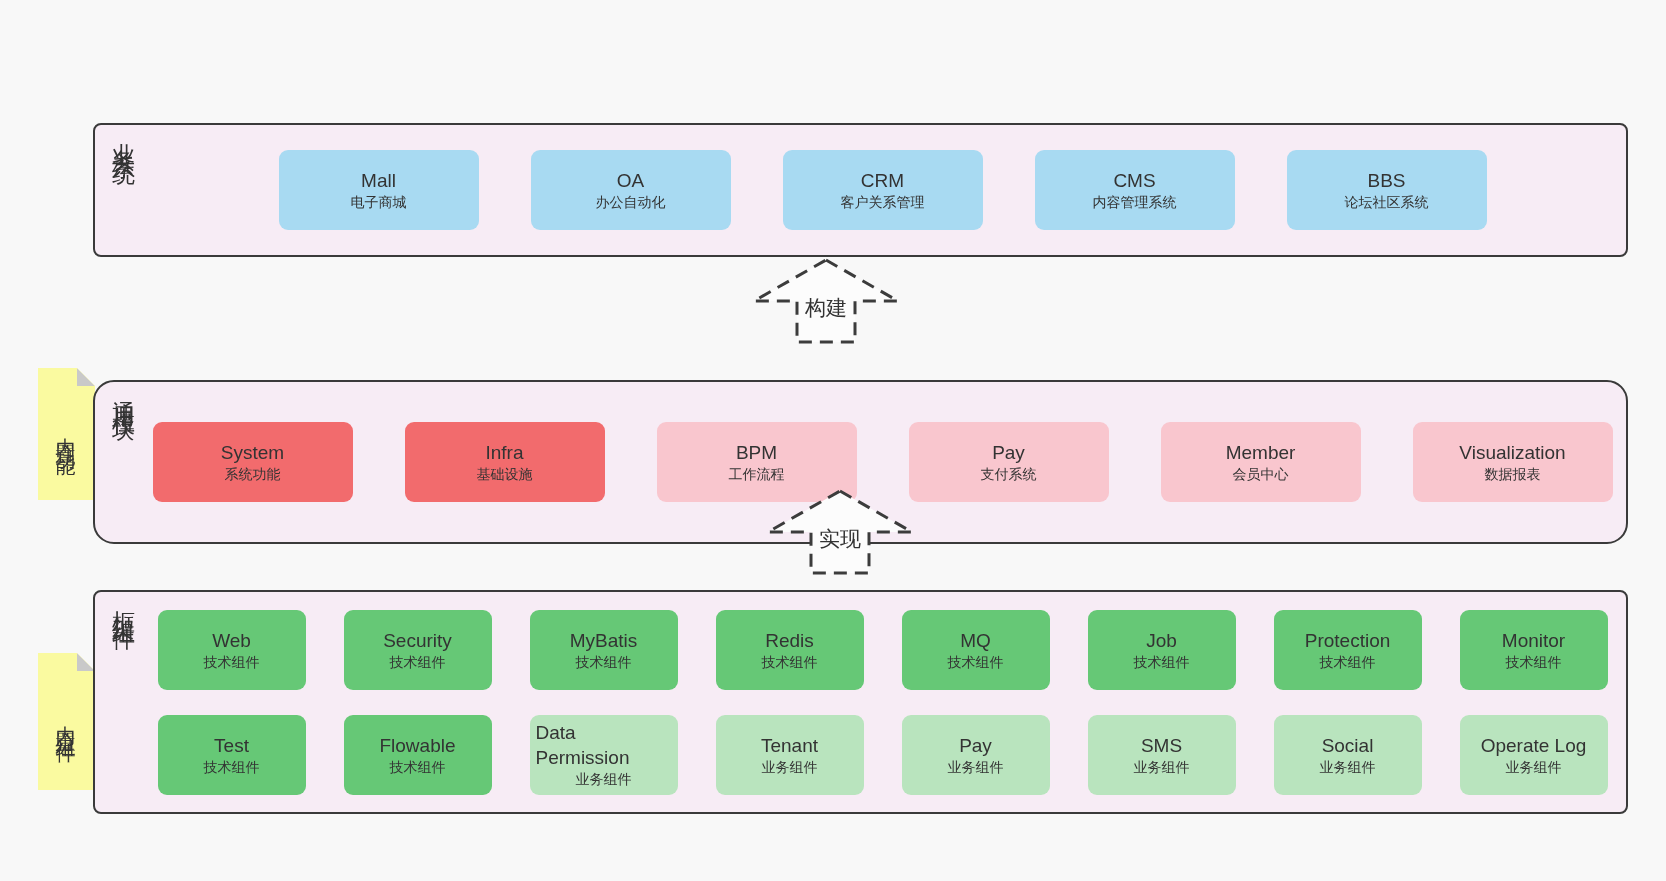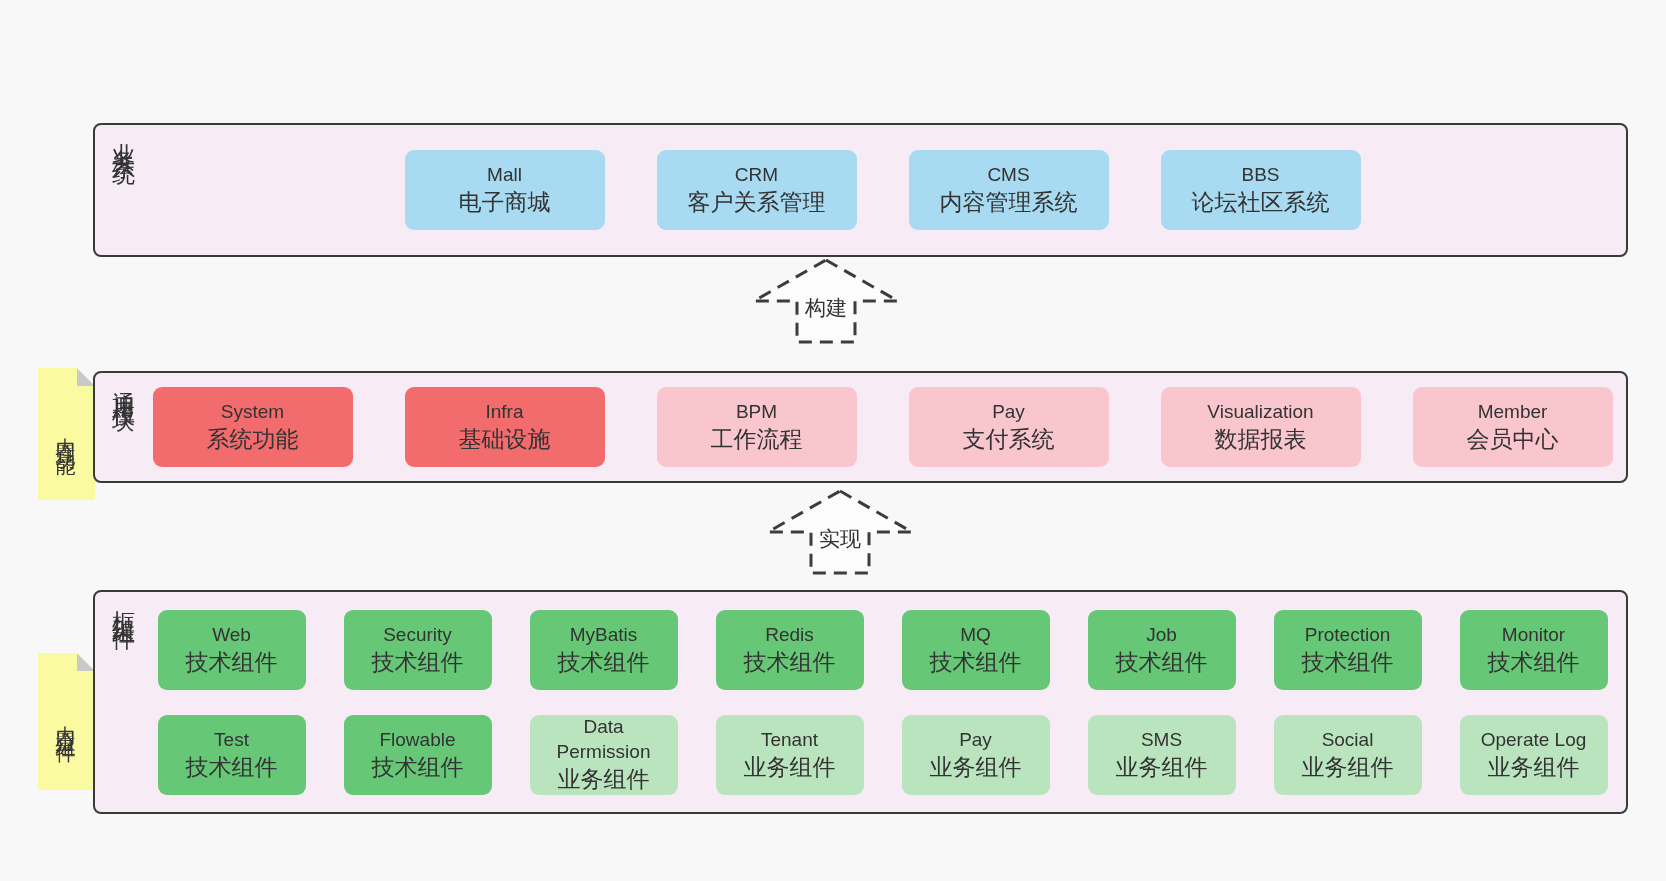--- a/index.html
+++ b/index.html
@@ -9,44 +9,44 @@
     font-family:"Liberation Sans","DejaVu Sans",sans-serif;
     color:#333;
   }
   
   .layer{
     position:absolute;left:93px;width:1535px;
     background:#f7ecf5;border:2.5px solid #3a3a3a;border-radius:8px;
     box-sizing:border-box;
   }
   .layer-1{top:123px;height:134px;}
-  .layer-2{top:371px;height:112px;}
+  .layer-2{top:380px;height:164px;border-radius:21px;}
   .layer-3{top:590px;height:224px;}
   .layer-label{
     position:absolute;left:14px;top:0;bottom:0;
     display:flex;align-items:center;
     writing-mode:vertical-rl;text-orientation:upright;
     font-size:23px;letter-spacing:6px;color:#333;
   }
   .layer-inner{
     position:absolute;left:56px;right:12px;top:0;bottom:0;
     display:flex;flex-direction:column;justify-content:center;gap:25px;
   }
   .box-row{display:flex;justify-content:center;align-items:center;gap:52px;}
   .box-row.compact{gap:38px;}
   
   .box{
     border-radius:9px;display:flex;flex-direction:column;justify-content:center;
-    align-items:center;text-align:center;box-sizing:border-box;
+    align-items:center;text-align:left;box-sizing:border-box;
     padding:4px 6px;line-height:1.32;
   }
   .box-wide{width:200px;height:80px;}
   .box-small{width:148px;height:80px;}
   .box .en{font-size:19px;}
-  .box .zh{font-size:23px;}
+  .box .zh{font-size:14px;}
   .blue{background:#a8daf2;}
   .red{background:#f26b6d;}
   .pink{background:#f9c6ce;}
   .green{background:#66c876;}
   .lightgreen{background:#b9e4be;}
   
   .note{
     position:absolute;left:38px;width:57px;background:#fafaa0;
     clip-path:polygon(0 0,calc(100% - 18px) 0,100% 18px,100% 100%,0 100%);
     display:flex;align-items:center;justify-content:center;
@@ -85,20 +85,24 @@
 
 <div class="layer layer-1">
   <div class="layer-label">业务系统</div>
   <div class="layer-inner">
     <div class="box-row">
       <div class="box box-wide blue">
         <div class="en">Mall</div>
         <div class="zh">电子商城</div>
       </div>
       <div class="box box-wide blue">
+        <div class="en">OA</div>
+        <div class="zh">办公自动化</div>
+      </div>
+      <div class="box box-wide blue">
         <div class="en">CRM</div>
         <div class="zh">客户关系管理</div>
       </div>
       <div class="box box-wide blue">
         <div class="en">CMS</div>
         <div class="zh">内容管理系统</div>
       </div>
       <div class="box box-wide blue">
         <div class="en">BBS</div>
         <div class="zh">论坛社区系统</div>
@@ -128,26 +132,26 @@
       </div>
       <div class="box box-wide pink">
         <div class="en">BPM</div>
         <div class="zh">工作流程</div>
       </div>
       <div class="box box-wide pink">
         <div class="en">Pay</div>
         <div class="zh">支付系统</div>
       </div>
       <div class="box box-wide pink">
+        <div class="en">Member</div>
+        <div class="zh">会员中心</div>
+      </div>
+      <div class="box box-wide pink">
         <div class="en">Visualization</div>
         <div class="zh">数据报表</div>
-      </div>
-      <div class="box box-wide pink">
-        <div class="en">Member</div>
-        <div class="zh">会员中心</div>
       </div>
     </div>
   </div>
 </div>
 
 <div class="arrow arrow-2">
   <svg width="150" height="88" viewBox="0 0 150 88">
     <polygon points="75,3 147,44 104,44 104,85 46,85 46,44 3,44" fill="#fcfcfc" stroke="#3c3c3c" stroke-width="3" stroke-dasharray="13 8"></polygon>
   </svg>
   <span class="arrow-label">实现</span>

